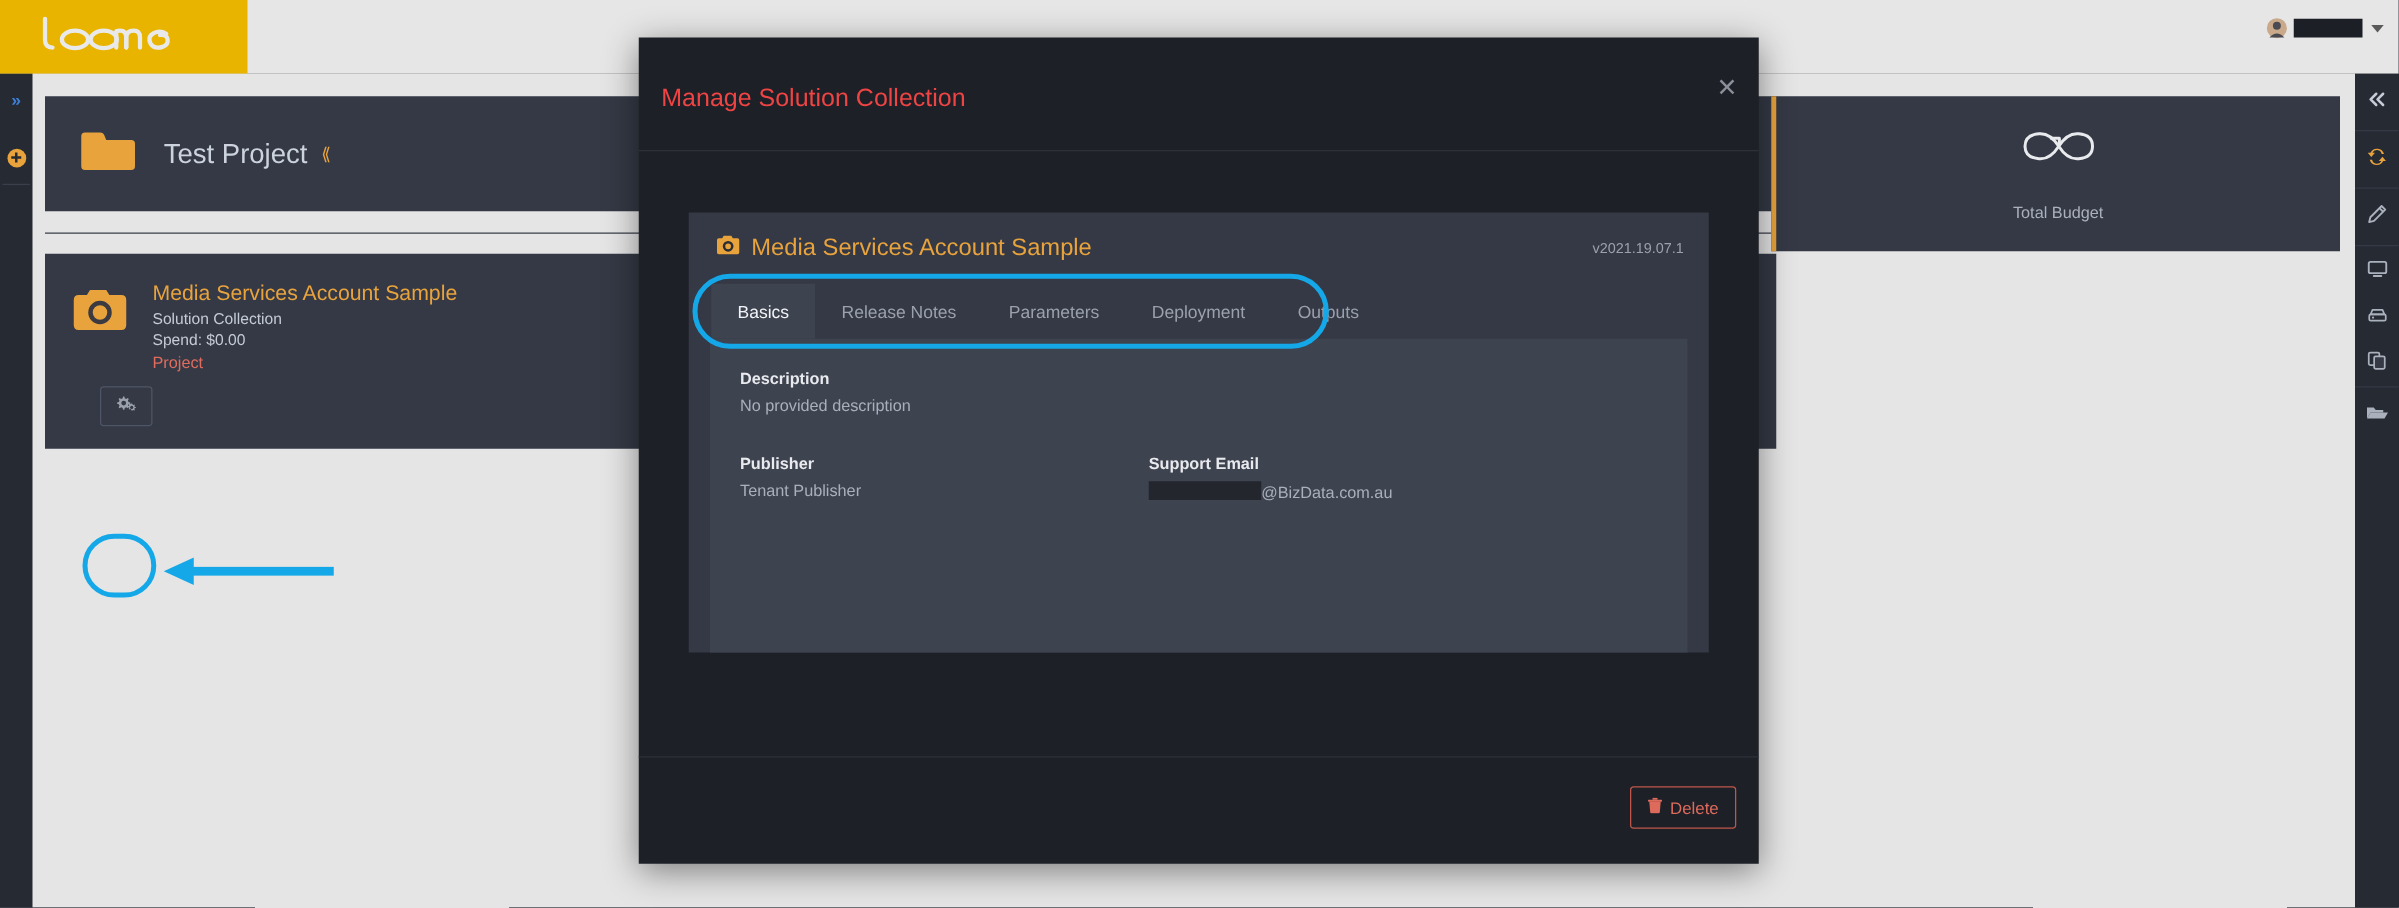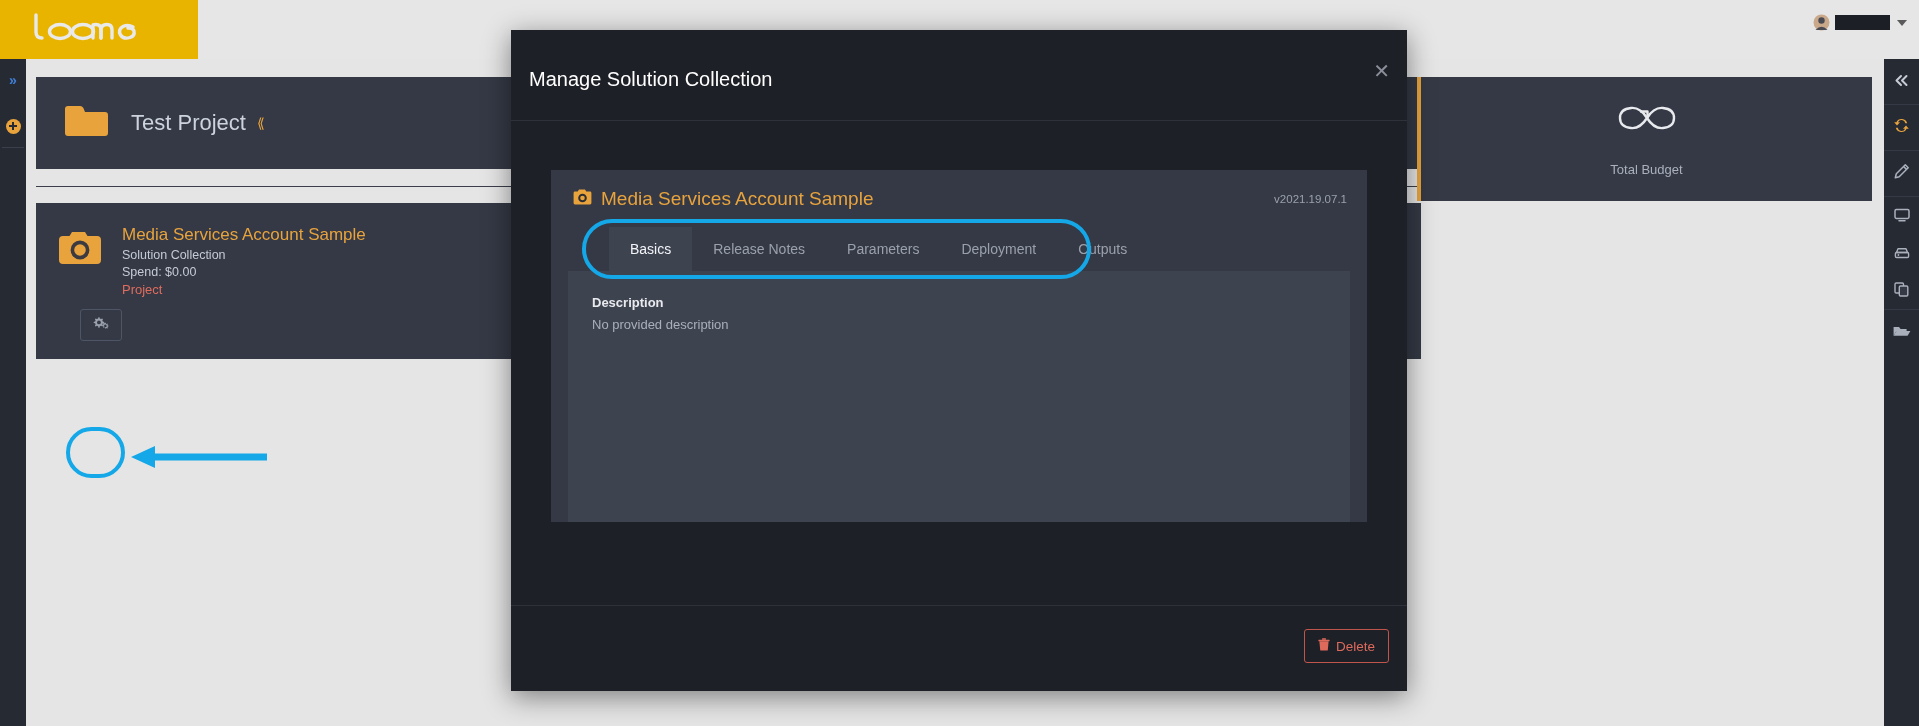--- a/index.html
+++ b/index.html
@@ -247,21 +247,21 @@
   .modal-header {
     height: 91px;
     position: relative;
     border-bottom: 1px solid #2e313a;
   }
   .modal-title {
     position: absolute;
     left: 18px;
     top: 38px;
     font-size: 20px;
-    color: #ffffff;
+    color: #ef4444;
     font-weight: 400;
   }
   .modal-close {
     position: absolute;
     right: 17px;
     top: 31px;
     font-size: 20px;
     color: #8b8f99;
     line-height: 1;
     background: none;
@@ -298,23 +298,22 @@
     color: #e8a33d;
   }
   .ic-version {
     font-size: 11.5px;
     color: #9aa1ad;
   }
 
   .tabs {
     display: flex;
     height: 44px;
-    padding-left: 12px;
-    position: relative;
-    margin-left: 28px;
+    padding-left: 0;
+    position: relative;
   }
   .tab {
     padding: 0 21px;
     height: 44px;
     display: flex;
     align-items: center;
     font-size: 14px;
     color: #9aa1ad;
     background: transparent;
     border: none;
@@ -622,20 +621,30 @@
           <button class="tab">Outputs</button>
           <div class="tabs-highlight"></div>
         </div>
 
         <div class="tab-panel">
           <div class="field-block">
             <div class="field-label">Description</div>
             <div class="field-value italic">No provided description</div>
           </div>
 
+          <div class="field-cols">
+            <div class="field-col">
+              <div class="field-label">Publisher</div>
+              <div class="field-value">Tenant Publisher</div>
+            </div>
+            <div class="field-col">
+              <div class="field-label">Support Email</div>
+              <div class="field-value"><span class="email-redacted"></span><span>@BizData.com.au</span></div>
+            </div>
+          </div>
         </div>
 
       </div>
     </div>
 
     <div class="modal-footer">
       <button class="delete-btn">
         <span>
           <svg width="12" height="13" viewBox="0 0 12 13">
             <path d="M1.4 3.2 L10.6 3.2 L9.8 12 Q9.7 12.6 9 12.6 L3 12.6 Q2.3 12.6 2.2 12 Z" fill="#de6a5c"></path>

